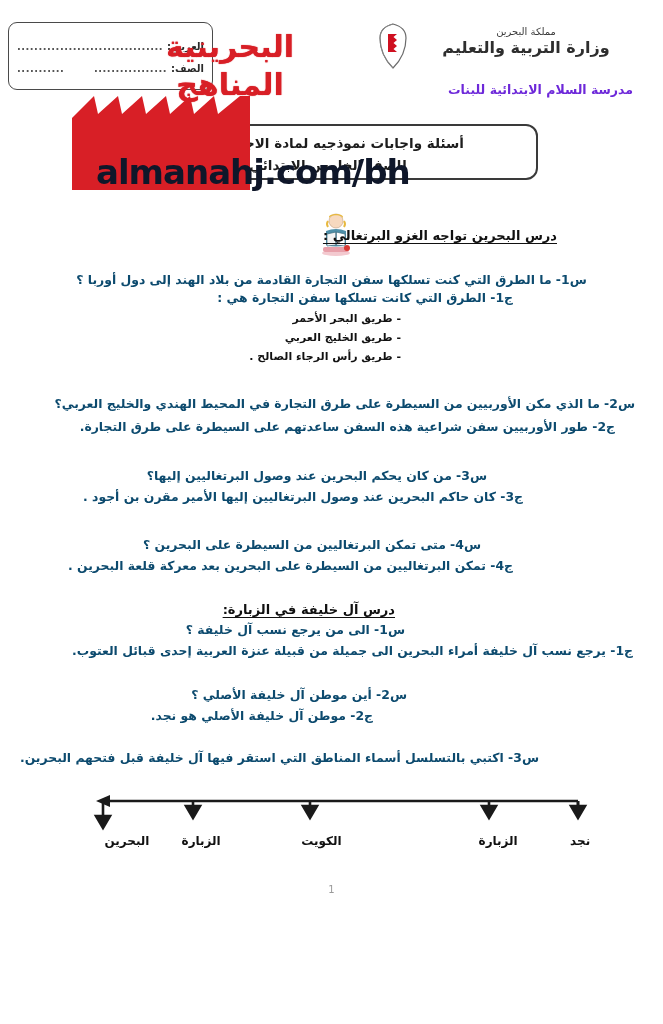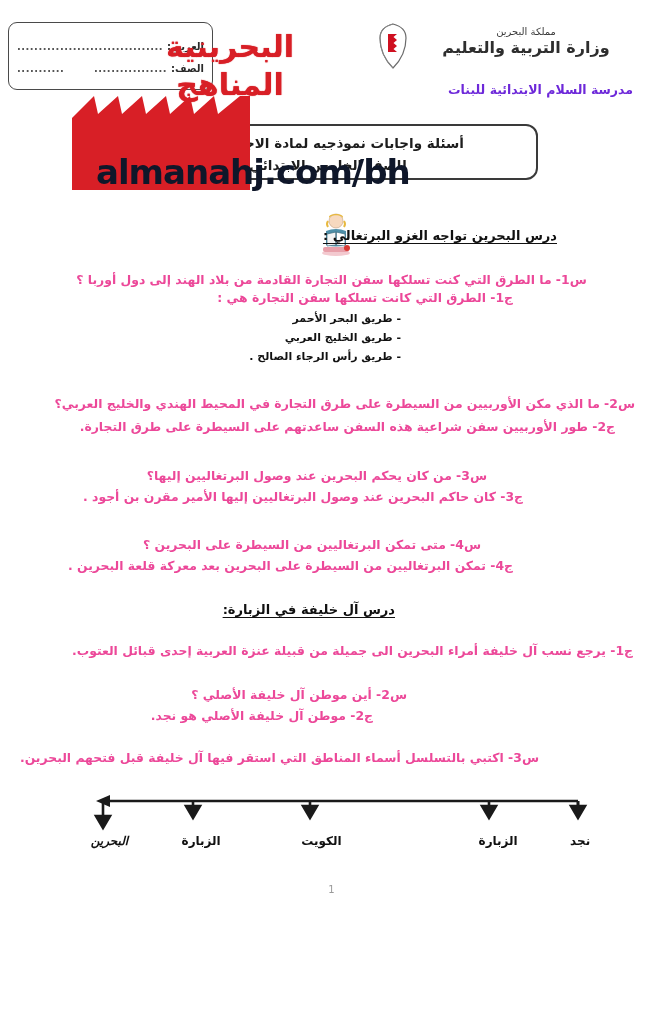--- a/index.html
+++ b/index.html
@@ -161,21 +161,21 @@
   }
   .reader-icon {
     position: absolute;
     width: 36px;
     height: 44px;
   }
   .qline {
     position: absolute;
     font-size: 12.4px;
     font-weight: bold;
-    color: #ec4899;
+    color: #0c4a6e;
     white-space: nowrap;
     line-height: 1.25;
   }
   .qline.right   { right: 14px; text-align: right; }
   .qline.center  { left: 0; right: 0; text-align: center; }
   .bullet {
     position: absolute;
     font-size: 11px;
     font-weight: bold;
     color: #111;
@@ -277,20 +277,21 @@
   <div class="qline right" style="top:419px; right:48px;">ج2- طور الأوربيين سفن شراعية هذه السفن ساعدتهم على السيطرة على طرق التجارة.</div>
 
   <div class="qline right" style="top:468px; right:176px;">س3- من كان يحكم البحرين عند وصول البرتغاليين إليها؟</div>
   <div class="qline right" style="top:489px; right:140px;text-align:center;">ج3- كان حاكم البحرين عند وصول البرتغاليين إليها الأمير مقرن بن أجود .</div>
 
   <div class="qline right" style="top:537px; right:182px;">س4- متى تمكن البرتغاليين من السيطرة على البحرين ؟</div>
   <div class="qline right" style="top:558px; right:150px;">ج4- تمكن البرتغاليين من السيطرة على البحرين بعد معركة قلعة البحرين .</div>
 
   <div class="lesson-head" style="right:268px; top:602px;">درس آل خليفة في الزبارة:</div>
 
+  <div class="qline right" style="top:622px; right:258px;">س1- الى من يرجع نسب آل خليفة ؟</div>
   <div class="qline right" style="top:643px; right:30px;">ج1- يرجع نسب آل خليفة أمراء البحرين الى جميلة من قبيلة عنزة العربية إحدى قبائل العتوب.</div>
 
   <div class="qline right" style="top:687px; right:256px;">س2- أين موطن آل خليفة الأصلي ؟</div>
   <div class="qline right" style="top:708px; right:290px;">ج2- موطن آل خليفة الأصلي هو نجد.</div>
 
   <div class="qline right" style="top:750px; right:124px;">س3- اكتبي بالتسلسل أسماء المناطق التي استقر فيها آل خليفة قبل فتحهم البحرين.</div>
 
   <div class="timeline">
     <svg viewBox="0 0 663 70" width="663" height="70" aria-hidden="true">
 
@@ -305,21 +306,21 @@
         <line x1="193" y1="11" x2="193" y2="18"></line>
         <polygon points="186,16 200,16 193,28"></polygon>
         <line x1="310" y1="11" x2="310" y2="18"></line>
         <polygon points="303,16 317,16 310,28"></polygon>
         <line x1="489" y1="11" x2="489" y2="18"></line>
         <polygon points="482,16 496,16 489,28"></polygon>
         <line x1="578" y1="11" x2="578" y2="18"></line>
         <polygon points="571,16 585,16 578,28"></polygon>
       </g>
     </svg>
-    <div class="tl-label" style="left:72px; top:44px;font-style:italic;">البحرين</div>
+    <div class="tl-label" style="left:82px; top:44px;">البحرين</div>
     <div class="tl-label" style="left:162px; top:44px;">الزبارة</div>
     <div class="tl-label" style="left:281px; top:44px;">الكويت</div>
     <div class="tl-label" style="left:459px; top:44px;">الزبارة</div>
     <div class="tl-label" style="left:560px; top:44px;">نجد</div>
   </div>
 
   <div class="page-num">1</div>
 </div>
 
 </body></html>

